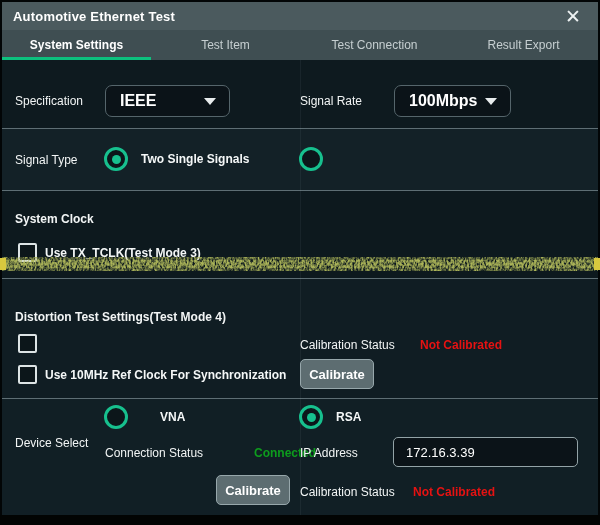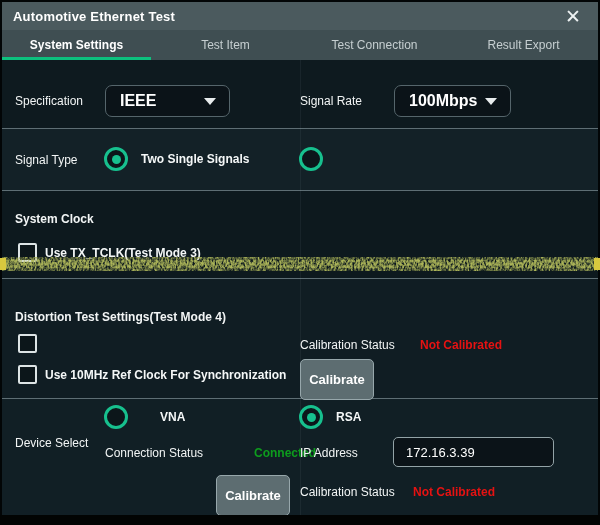--- a/index.html
+++ b/index.html
@@ -48,26 +48,26 @@
   .radio .dot{width:9px;height:9px;border-radius:50%;background:#17c08e;display:none;}
   .radio.selected .dot{display:block;}
   .radio-row .rlabel{font-size:12px;font-weight:bold;color:#f4f7f7;margin-left:13px;}
 
   
   .check-row{position:absolute;display:flex;align-items:center;cursor:pointer;}
   .checkbox{width:15px;height:15px;border:2px solid #dde4e5;border-radius:2px;background:#0c161a;}
   .check-row .clabel{font-size:12px;font-weight:bold;color:#f4f7f7;margin-left:8px;}
 
   
-  .btn{position:absolute;height:41px;background:#5d6d71;border:1px solid #97a7ab;border-radius:5px;
+  .btn{position:absolute;height:30px;background:#5d6d71;border:1px solid #97a7ab;border-radius:5px;
        color:#ffffff;font-size:13px;font-weight:bold;display:flex;align-items:center;justify-content:center;
        box-sizing:border-box;cursor:pointer;font-family:"Liberation Sans","DejaVu Sans",sans-serif;}
 
   
-  .ipfield{position:absolute;left:393px;top:437px;width:161px;height:30px;background:#0b1318;
+  .ipfield{position:absolute;left:393px;top:437px;width:185px;height:30px;background:#0b1318;
            border:1px solid #93a3a7;border-radius:5px;color:#ffffff;font-size:13px;padding:0 0 0 12px;
            box-sizing:border-box;font-family:"Liberation Sans","DejaVu Sans",sans-serif;outline:none;}
 
   .status-red{position:absolute;font-size:12px;font-weight:bold;color:#e51212;white-space:nowrap;}
   .status-green{position:absolute;font-size:12px;font-weight:bold;color:#0d9c1d;white-space:nowrap;}
 
   
   .wave{position:absolute;left:2px;top:256px;width:596px;height:16px;}
   .edge-marker{position:absolute;width:6px;height:12px;background:#d8c83e;top:258px;}
   .edge-marker.left{left:0;}

